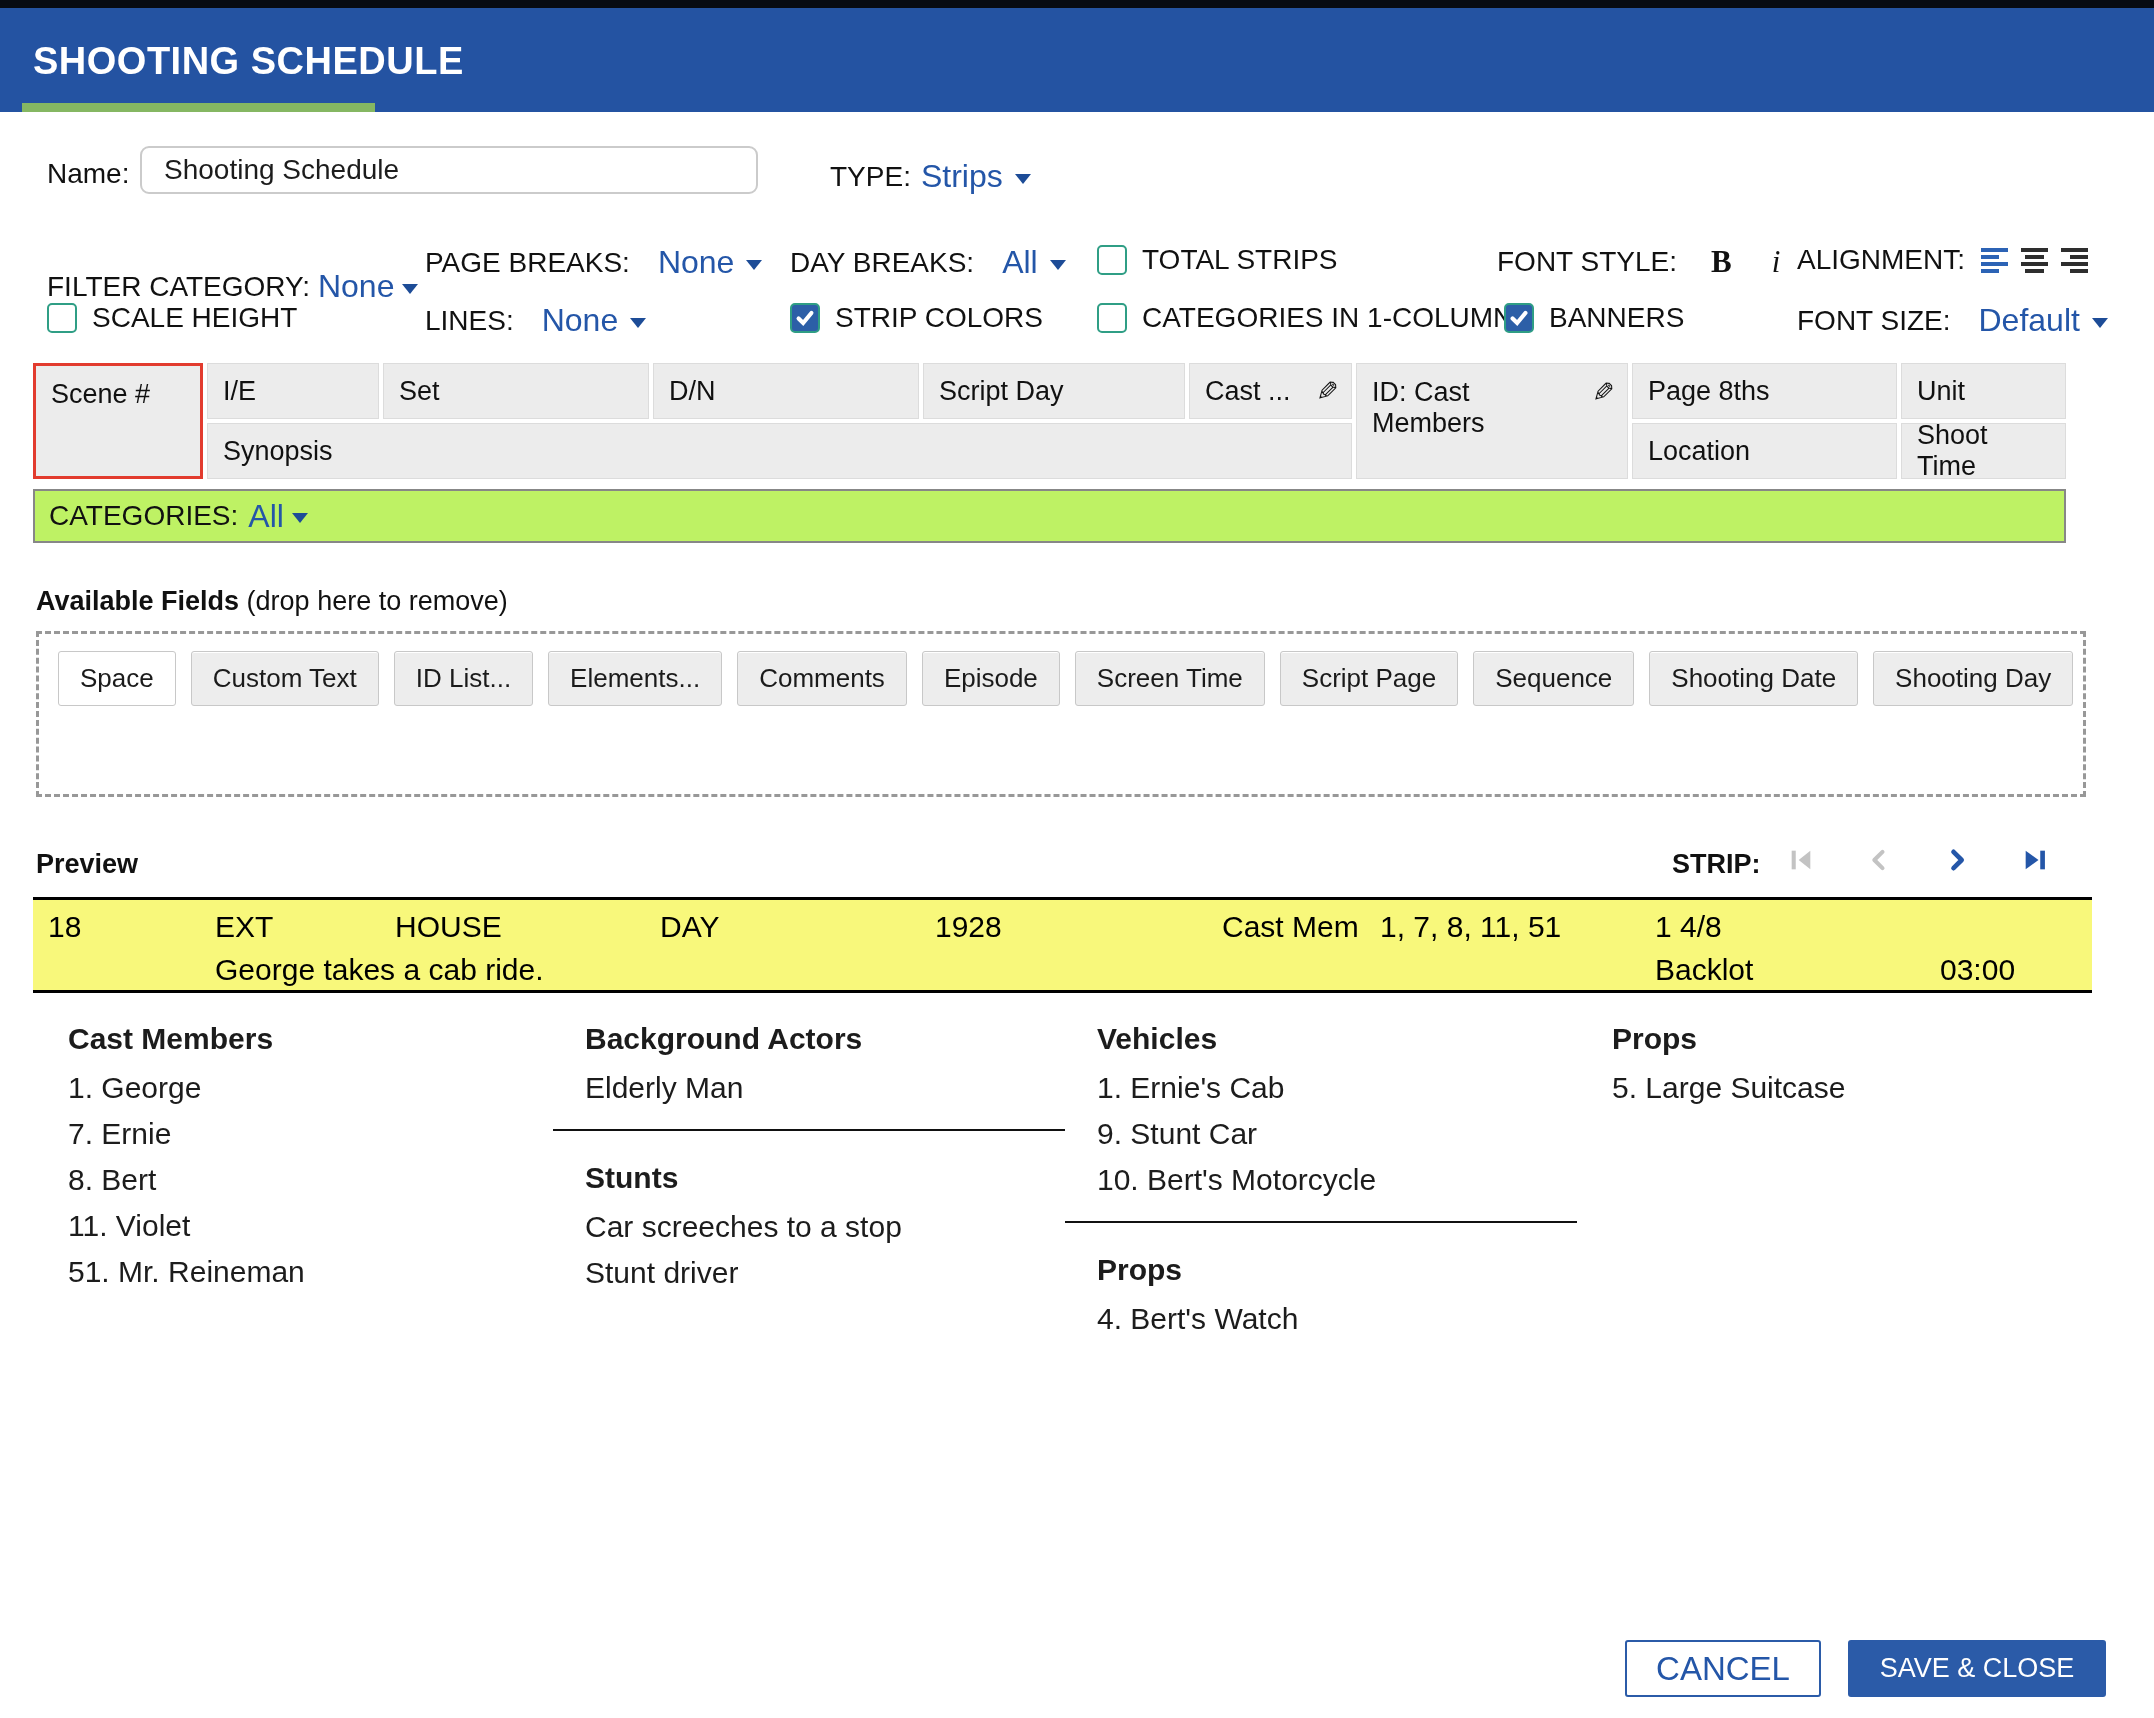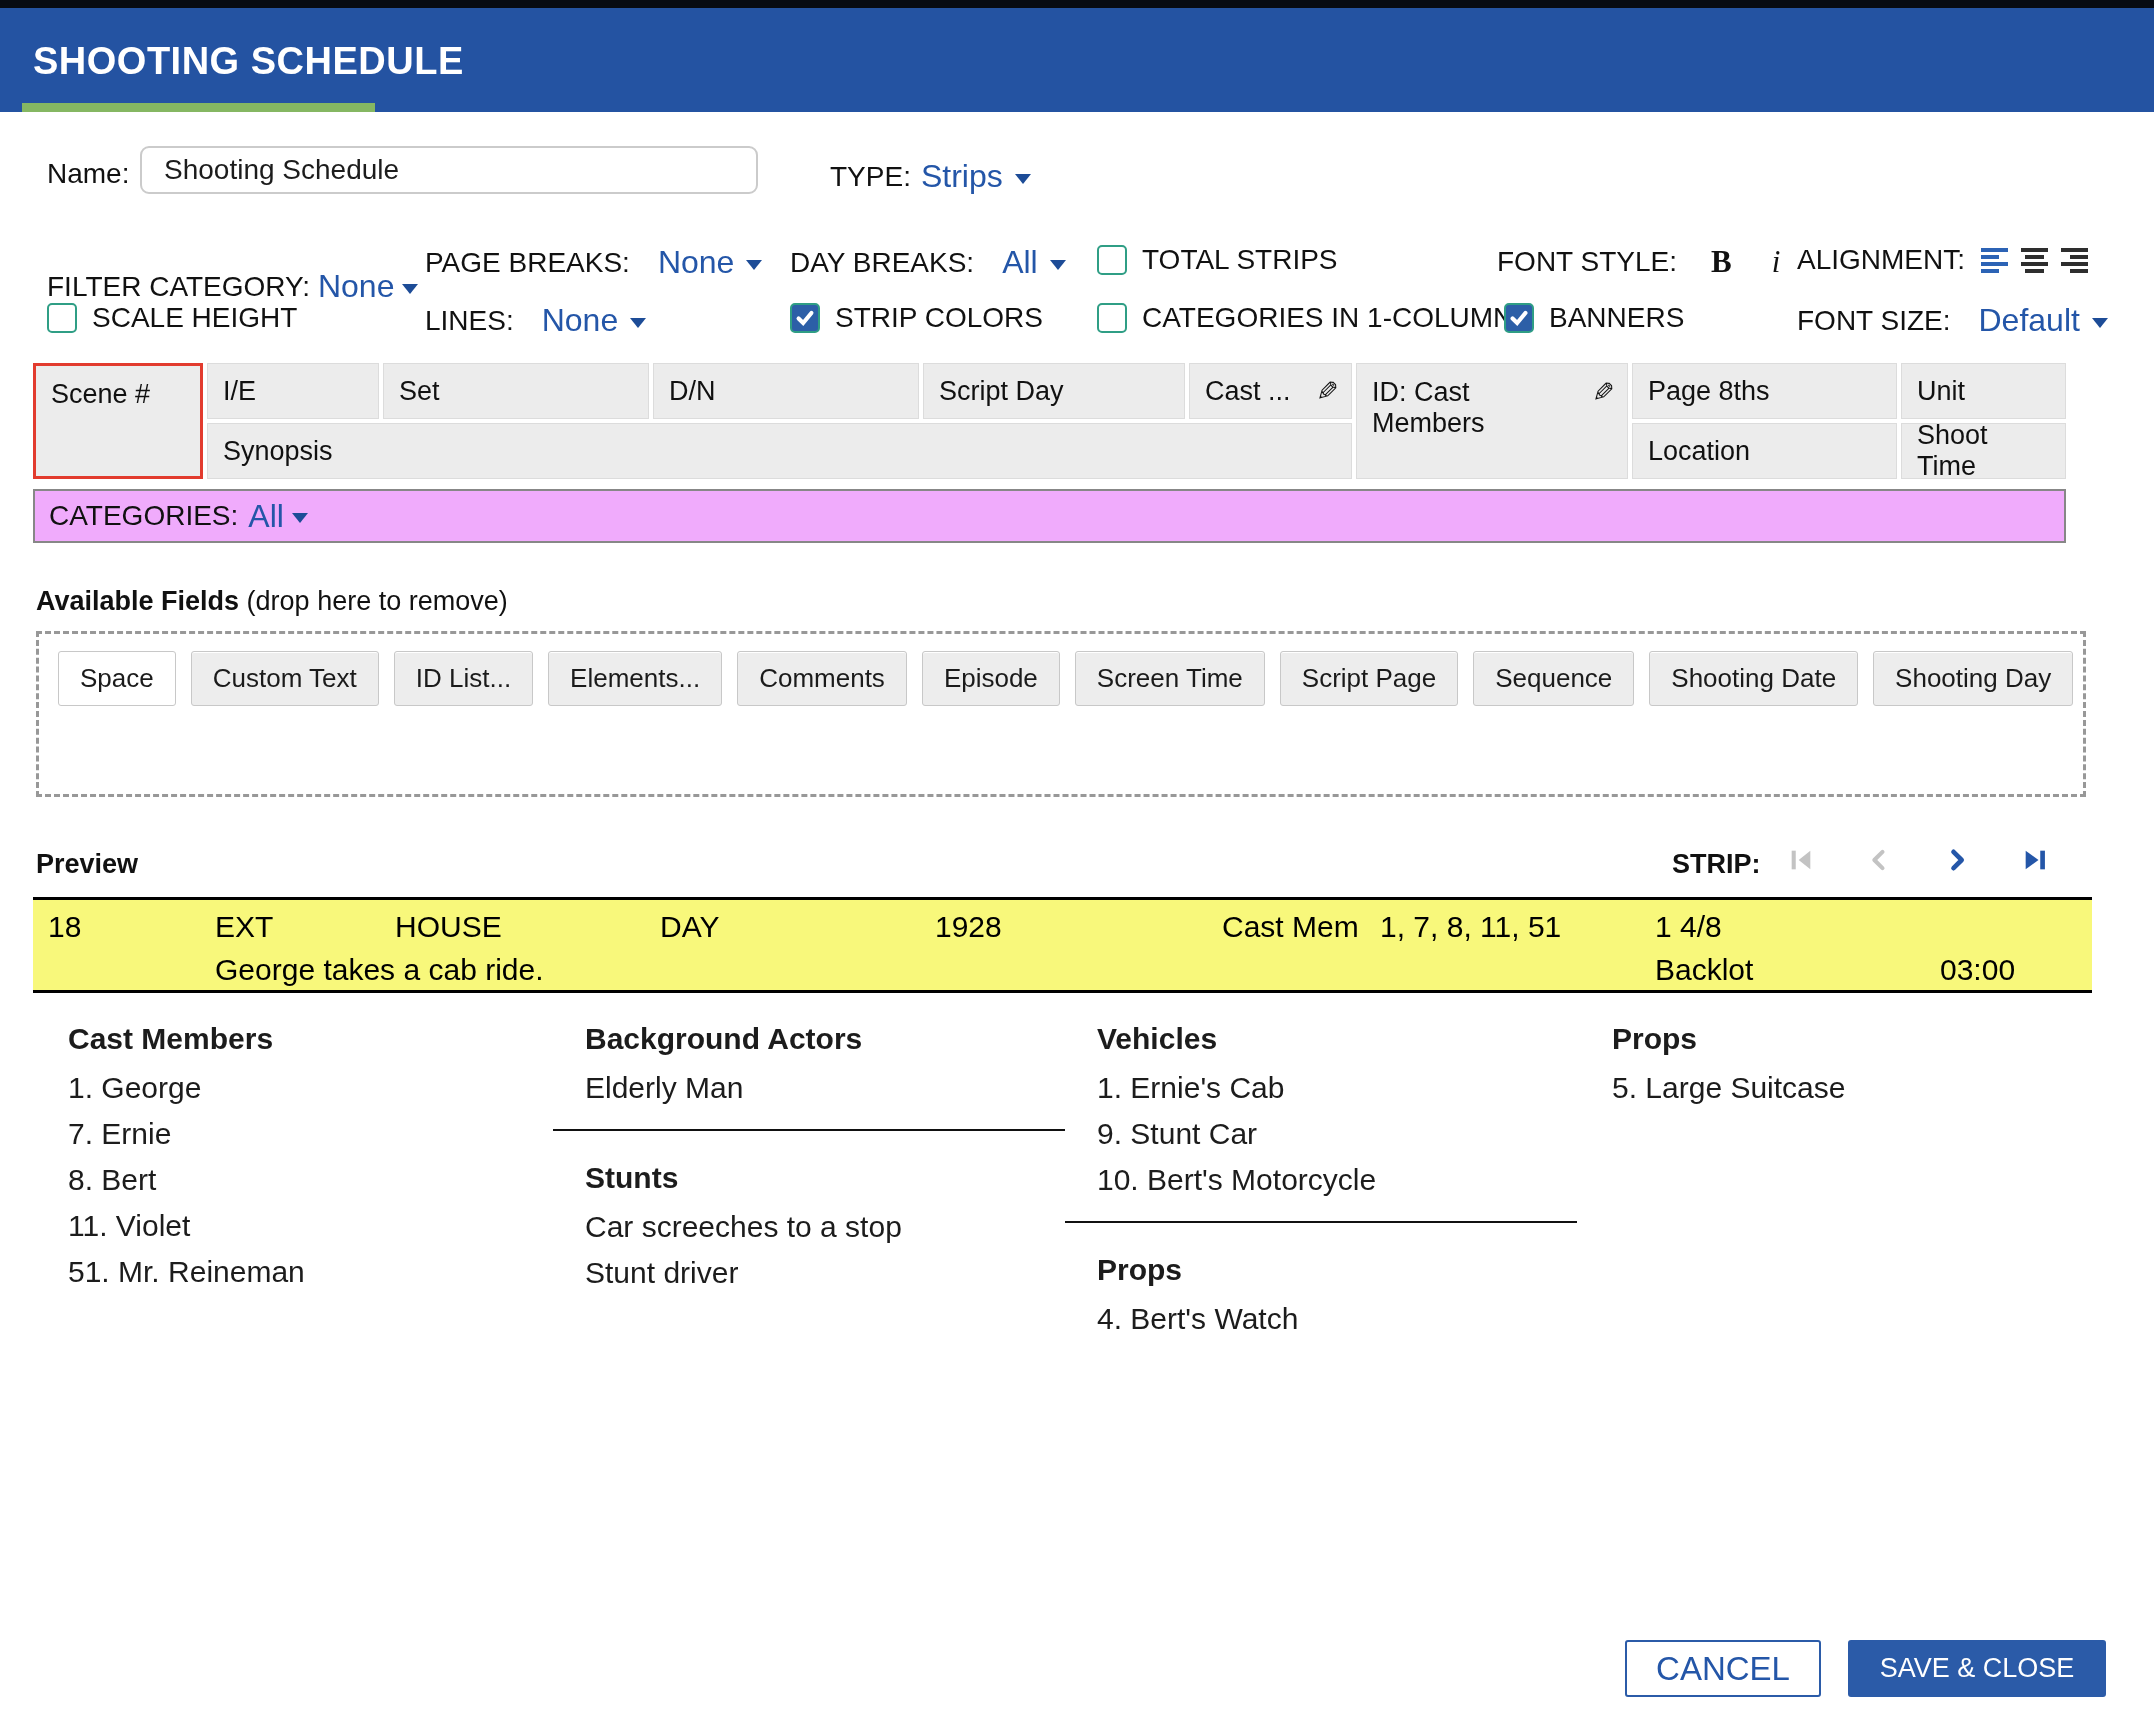--- a/index.html
+++ b/index.html
@@ -57,21 +57,21 @@
   .cell.span2 { grid-row:1 / 3; align-items:flex-start; padding-top:13px; }
   .cell.scene { border:3px solid #e23b2e; }
   .cell.synopsis { grid-column:2 / 7; }
   .cell.cast { justify-content:space-between; }
   .cell.idcast { justify-content:flex-start; gap:14px; }
   .pencil { font-family:"DejaVu Sans", sans-serif; font-size:27px; display:inline-block; transform:scaleX(-1); color:#111; cursor:pointer; }
 
   
   .categories-bar {
     position:absolute; left:33px; top:489px; width:2033px; height:54px;
-    border:2px solid #878787; background:#f0abfc; display:flex; align-items:center; padding-left:14px; font-size:28px;
+    border:2px solid #878787; background:#bef264; display:flex; align-items:center; padding-left:14px; font-size:28px;
   }
   .categories-bar .blue-val { margin-left:10px; }
   .categories-bar .caret { margin-left:8px; }
 
   
   .avail-label { position:absolute; left:36px; top:586px; font-size:27px; }
   .avail-label b { font-weight:bold; }
   .drop-zone {
     position:absolute; left:36px; top:631px; width:2050px; height:166px;
     border:3px dashed #989898; padding:17px 0 0 19px; display:flex; align-items:flex-start; gap:15px;

